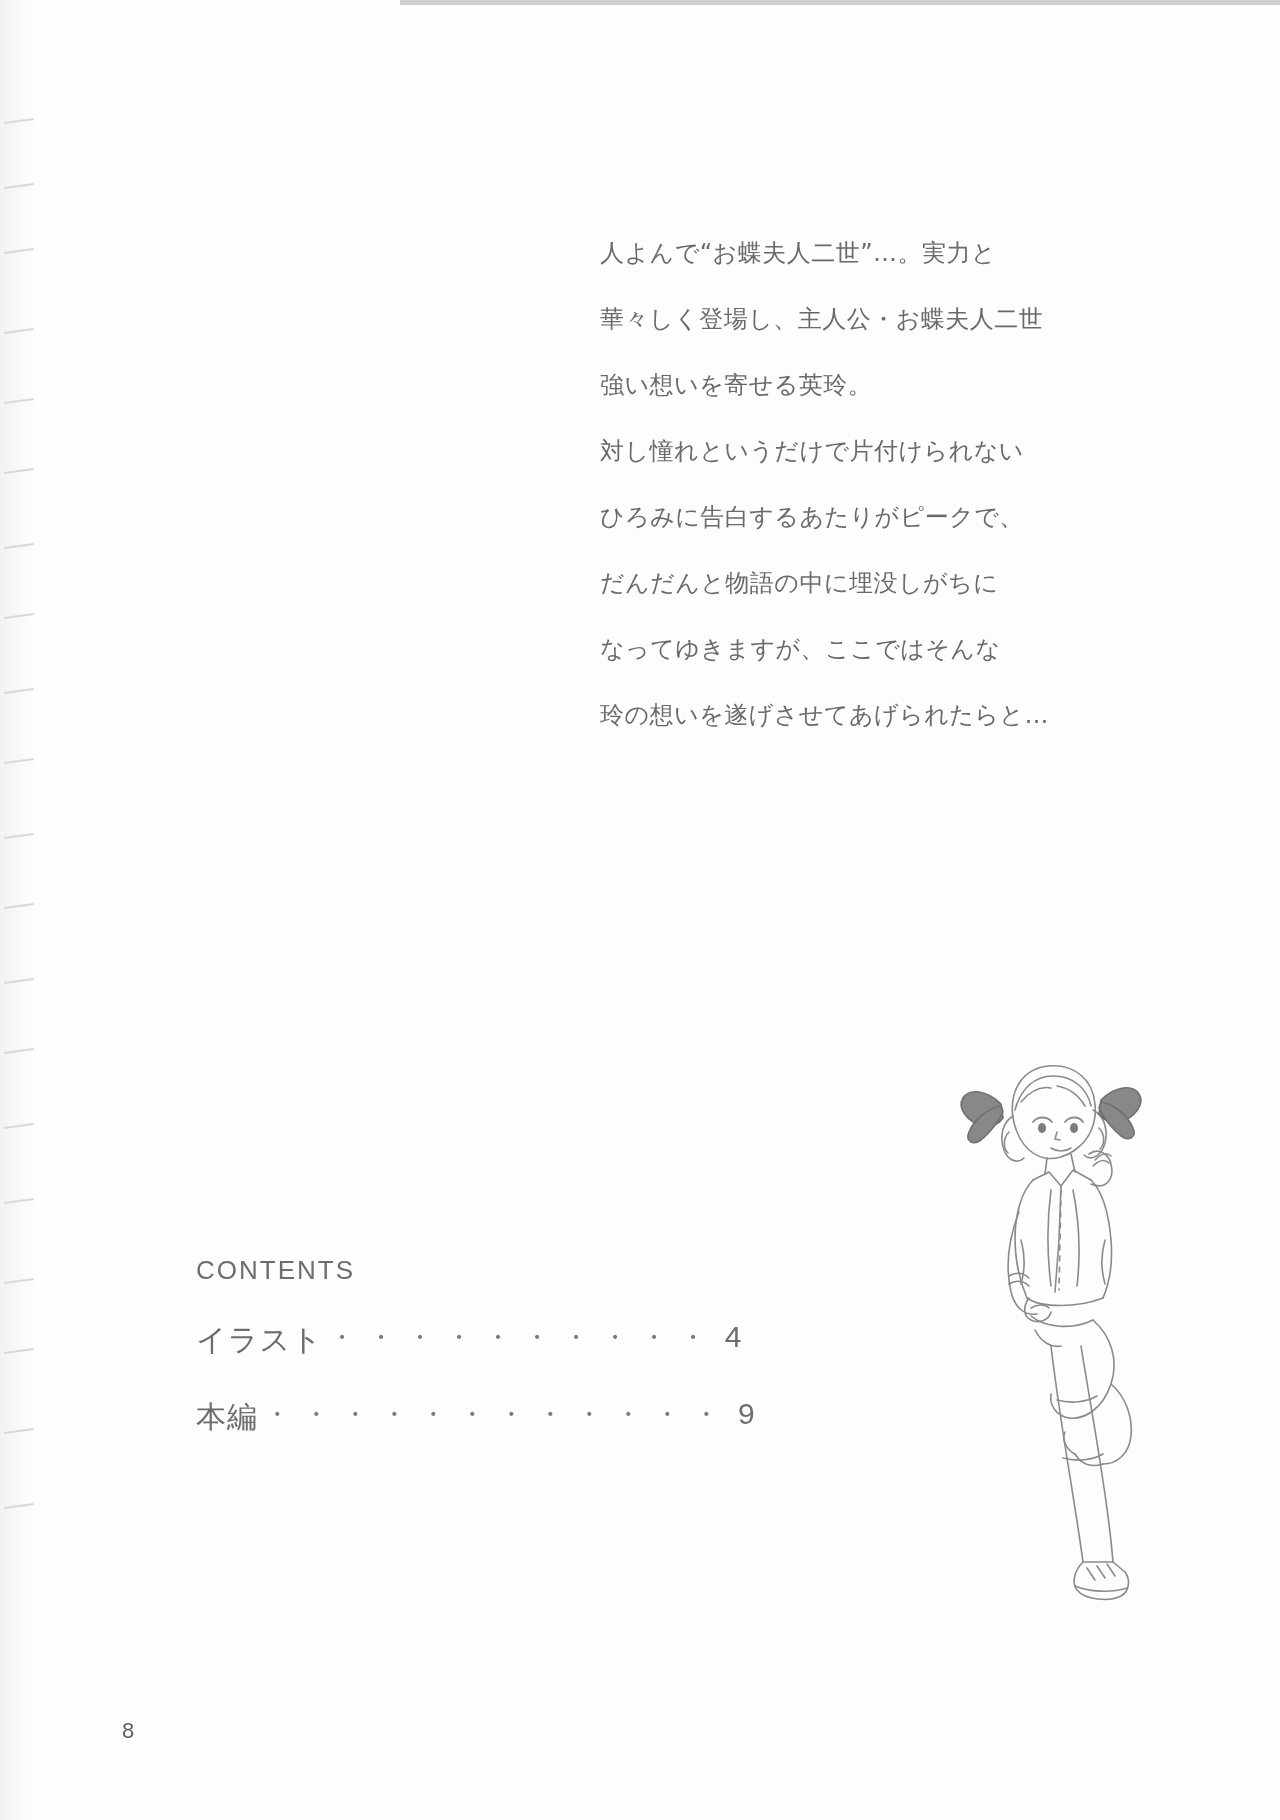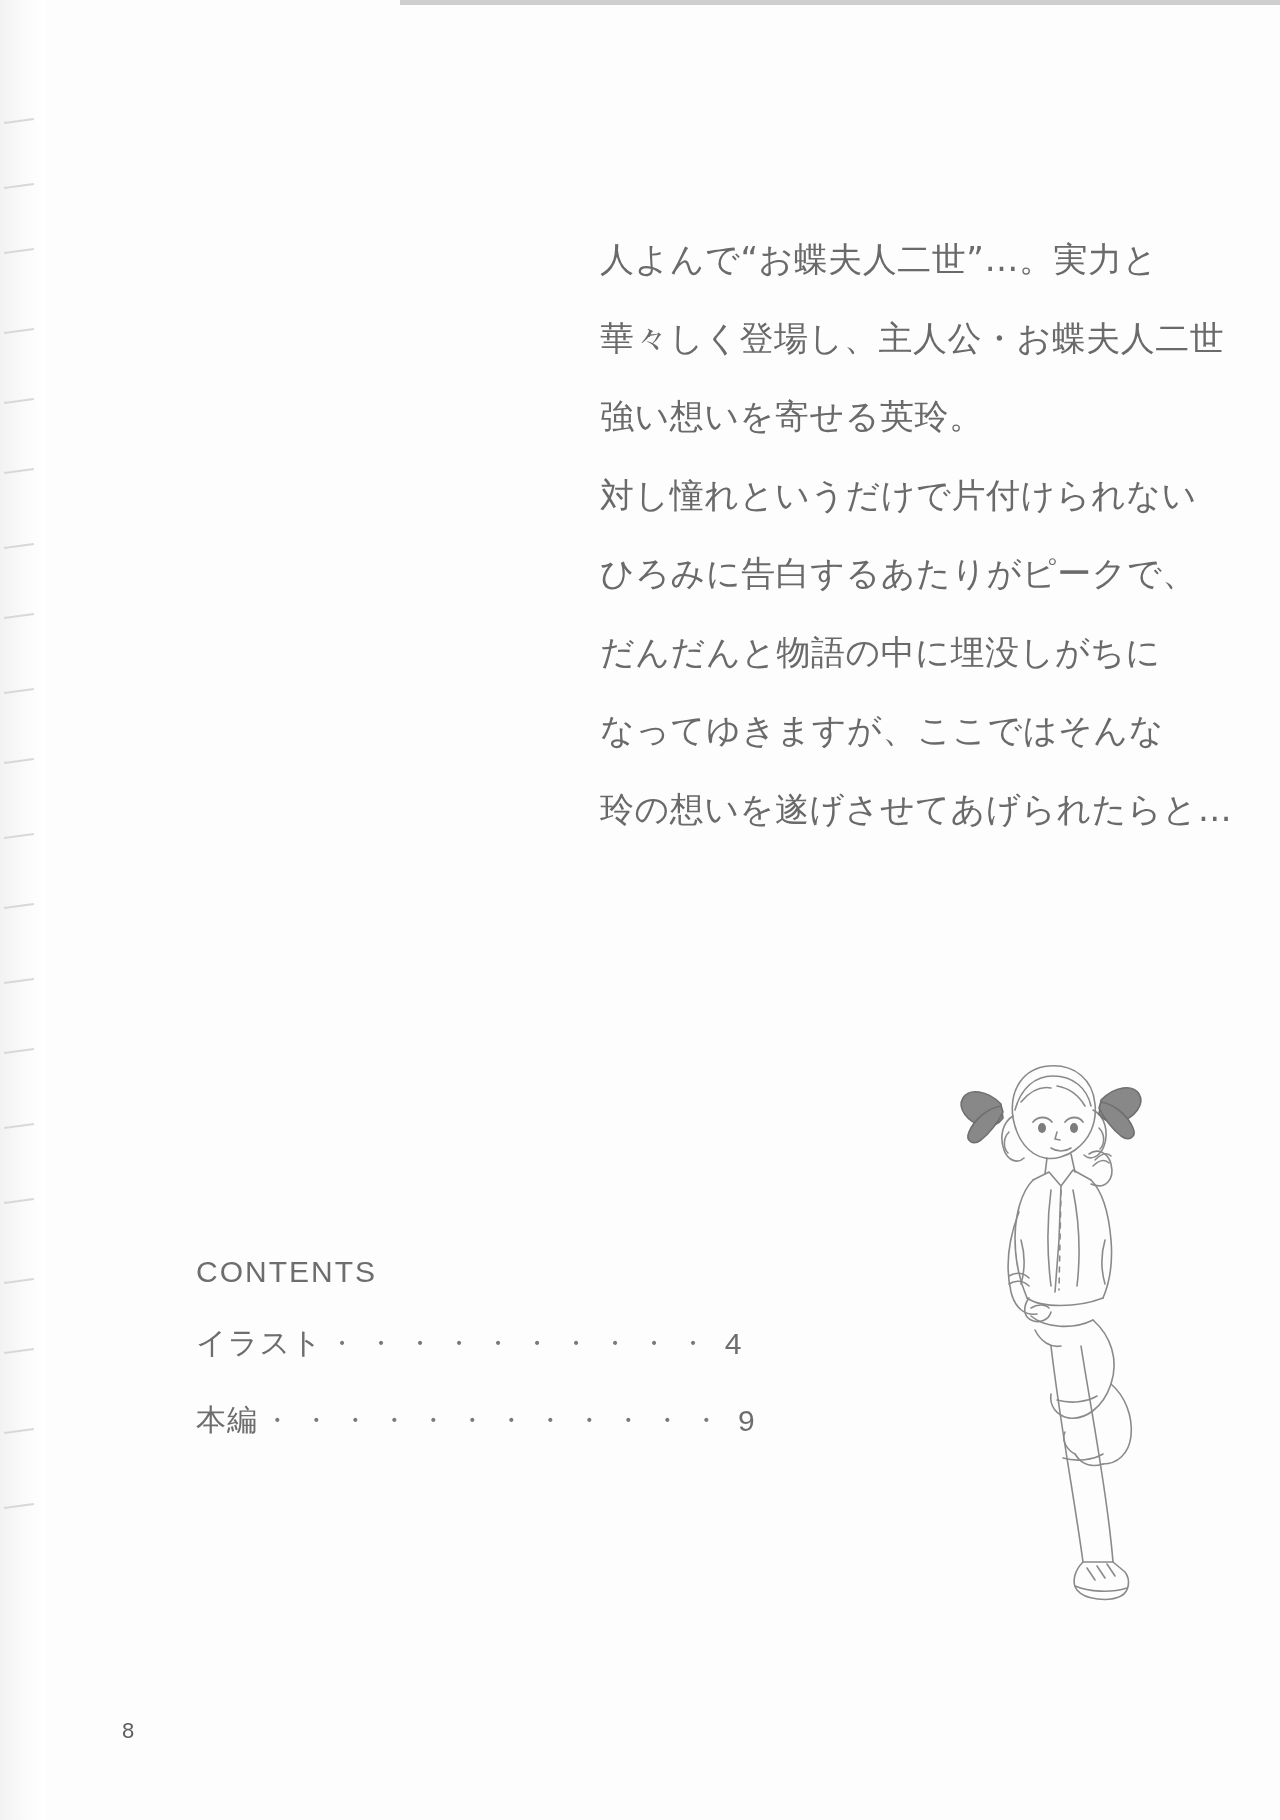--- a/index.html
+++ b/index.html
@@ -55,44 +55,44 @@
   
   .body-text {
     position: absolute;
     left: 600px;
     top: 238px;
     width: 610px;
   }
   .body-text p {
     margin: 0 0 36px 0;
     font-family: "DejaVu Sans", sans-serif;
-    font-size: 34px;
+    font-size: 24px;
     line-height: 1.25;
     letter-spacing: 0.5px;
     color: #6a6a6a;
     white-space: nowrap;
   }
 
   
   .contents {
     position: absolute;
     left: 196px;
     top: 1255px;
     width: 620px;
   }
   .contents-title {
     font-family: "Liberation Sans", sans-serif;
-    font-size: 30px;
+    font-size: 26px;
     letter-spacing: 2px;
     color: #6d6d6d;
     margin-bottom: 34px;
   }
   .toc-row {
     display: flex;
-    align-items: center;
+    align-items: flex-start;
     margin-bottom: 36px;
     font-family: "DejaVu Sans", sans-serif;
     font-size: 30px;
     color: #6d6d6d;
   }
   .toc-label {
     white-space: nowrap;
     letter-spacing: 1px;
   }
   .toc-dots {

